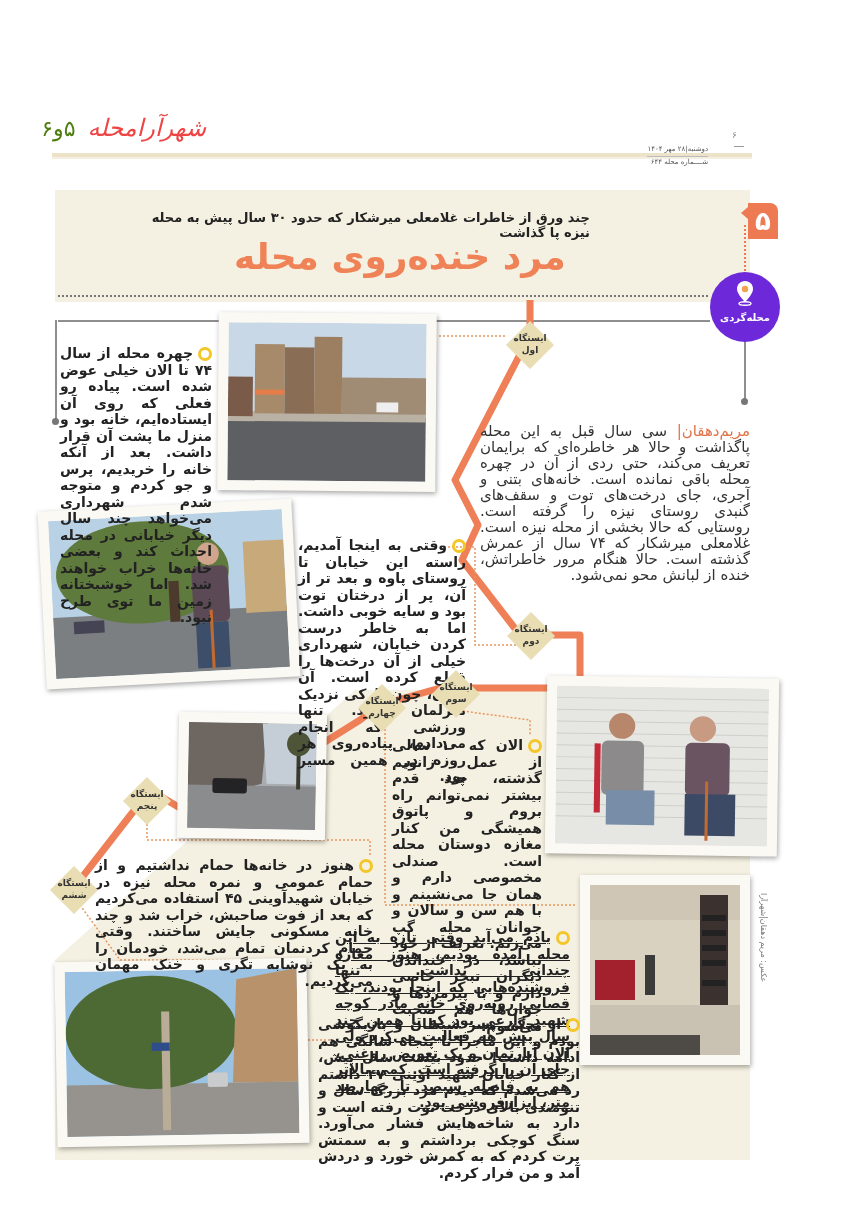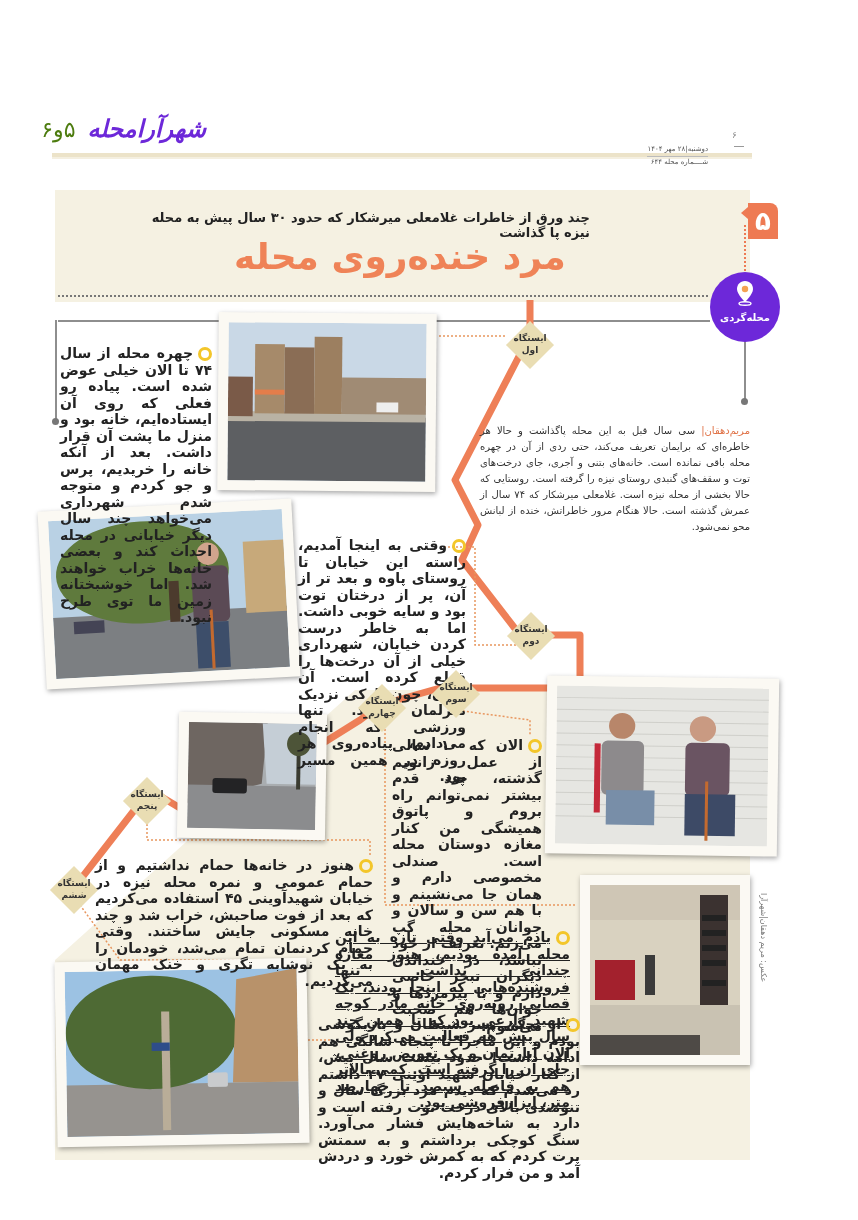--- a/index.html
+++ b/index.html
@@ -2,21 +2,21 @@
 <html><head>
 <meta charset="utf-8">
 <style>
   html,body{margin:0;padding:0;}
   body{width:858px;height:1220px;background:#ffffff;position:relative;overflow:hidden;font-family:"DejaVu Sans",sans-serif;}
   .abs{position:absolute;}
   
   .hdr-line{left:52px;top:153px;width:700px;height:4px;background:#ece3c9;}
   .hdr-line2{left:52px;top:157px;width:700px;height:2px;background:#f4efe0;}
   .logo{left:56px;top:114px;width:150px;height:40px;direction:rtl;}
-  .logo .main{font-family:"DejaVu Serif",serif;font-size:24px;font-weight:bold;color:#6d28d9;font-style:italic;}
+  .logo .main{font-family:"DejaVu Serif",serif;font-size:24px;font-weight:normal;color:#ef4444;font-style:italic;}
   .logo .num{font-family:"DejaVu Serif",serif;font-size:22px;color:#4d7c0f;font-weight:normal;margin-right:12px;}
   .hdr-meta{right:150px;top:128px;direction:rtl;text-align:right;font-size:7px;color:#555;line-height:11px;margin-top:16px;}
   .hdr-meta .l1{border-bottom:1px solid #bbb;padding-bottom:1px;}
   .pagenum{left:732px;top:130px;font-size:9px;color:#888;}
   .pagenum-tick{left:734px;top:146px;width:10px;height:1px;background:#999;}
   
   .title-panel{left:55px;top:190px;width:695px;height:112px;background:#f5f1e2;}
   .subtitle{left:150px;top:210px;width:440px;direction:rtl;text-align:right;font-size:13px;font-weight:bold;color:#222;}
   .main-title{left:220px;top:236px;width:360px;direction:rtl;text-align:center;font-size:36px;font-weight:bold;color:#ef8357;letter-spacing:0;}
   .dots-line{left:58px;top:295px;width:650px;height:0;border-top:2px dotted #777;}
@@ -27,21 +27,21 @@
   .cat-circle .pin{font-size:22px;line-height:26px;margin-top:8px;}
   .cat-circle .lbl{font-size:10px;font-weight:bold;direction:rtl;}
   .gray-h{left:58px;top:320px;width:652px;height:2px;background:#8e8e8e;}
   .gray-v-right{left:744px;top:340px;width:2px;height:60px;background:#8e8e8e;}
   .gray-dot-right{left:741px;top:398px;width:7px;height:7px;border-radius:50%;background:#777;}
   .gray-v-left{left:55px;top:320px;width:2px;height:100px;background:#8e8e8e;}
   .gray-dot-left{left:52px;top:418px;width:7px;height:7px;border-radius:50%;background:#777;}
   
   .para{direction:rtl;text-align:justify;font-size:14px;line-height:16.5px;color:#222;font-weight:bold;}
   .bullet{display:inline-block;width:10px;height:10px;border:3px solid #f3c62a;border-radius:50%;vertical-align:middle;margin-left:5px;box-sizing:border-box;width:14px;height:14px;}
-  .lead{direction:rtl;text-align:justify;font-size:10px;line-height:16px;color:#333;}
+  .lead{direction:rtl;text-align:justify;font-size:15px;line-height:16px;color:#333;}
   .lead .by{color:#e07348;}
   
   .photo{background:#fbf9f3;box-shadow:1px 2px 5px rgba(0,0,0,0.35);padding:10px;box-sizing:border-box;}
   .photo .img{width:100%;height:100%;}
   
   .station{width:48px;height:48px;}
   .station .dia{position:absolute;left:0;top:0;width:34px;height:34px;background:#e9ddb3;transform:translate(7px,7px) rotate(45deg);}
   .station .txt{position:absolute;left:0;top:11px;width:48px;text-align:center;font-size:9px;font-weight:bold;color:#333;line-height:12px;direction:rtl;}
   .credit{left:748px;top:862px;width:20px;height:120px;writing-mode:vertical-rl;font-size:8px;color:#777;direction:rtl;}
 </style>

